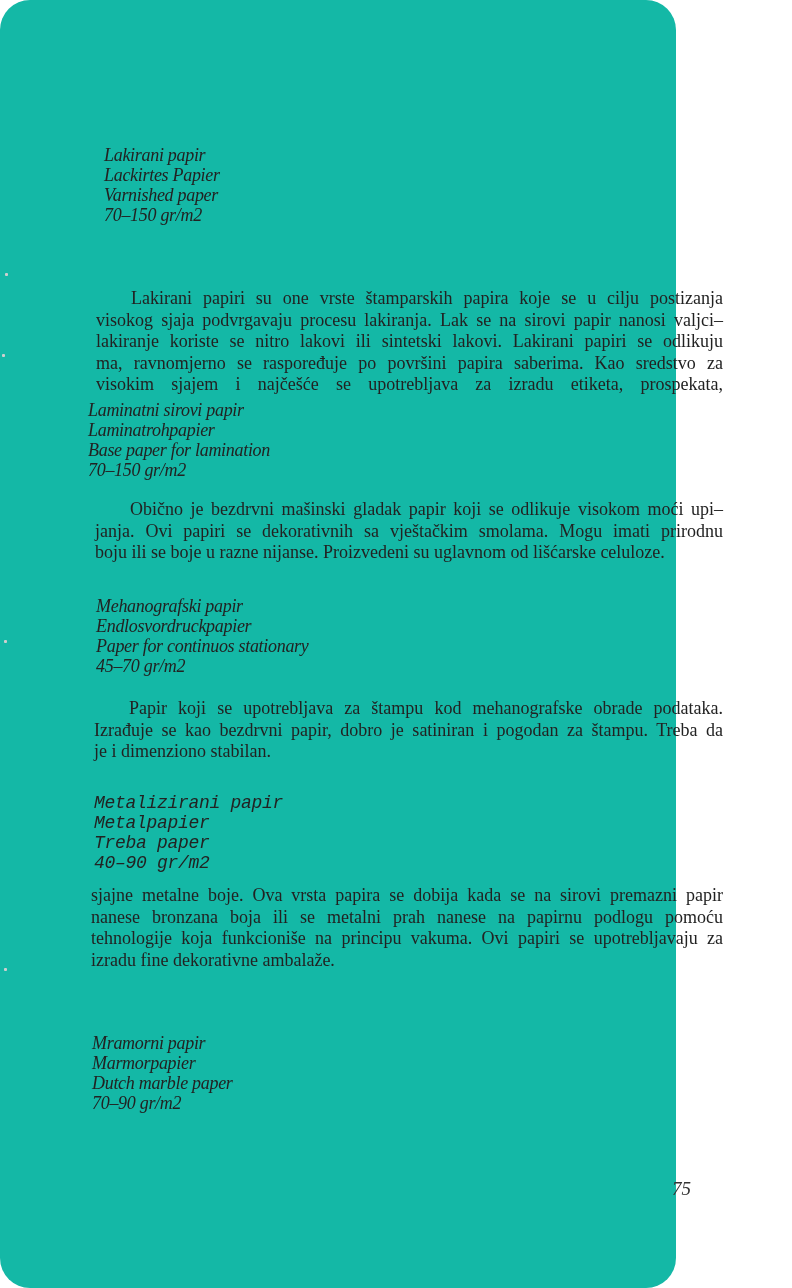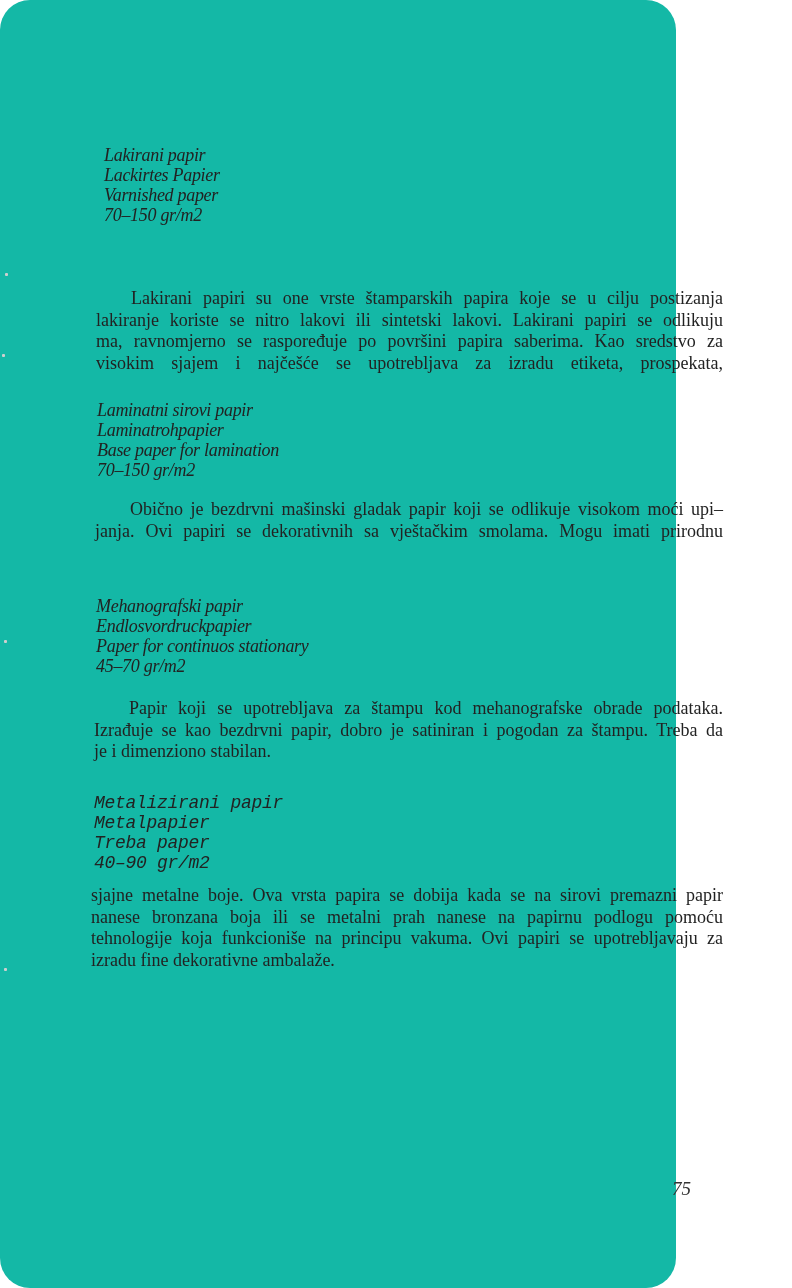--- a/index.html
+++ b/index.html
@@ -21,34 +21,36 @@
 <div class="page">
 
   <div class="heading" style="left:104px; top:145px;">
     <div>Lakirani papir</div>
     <div>Lackirtes Papier</div>
     <div>Varnished paper</div>
     <div>70–150 gr/m2</div>
   </div>
   <div class="para" style="left:96px; top:244px; width:627px;margin-top:44px;">
     <span class="line indent">Lakirani papiri su one vrste štamparskih papira koje se u cilju postizanja</span>
+    <span class="line">visokog sjaja podvrgavaju procesu lakiranja. Lak se na sirovi papir nanosi valjci–</span>
     <span class="line">lakiranje koriste se nitro lakovi ili sintetski lakovi. Lakirani papiri se odlikuju</span>
     <span class="line">ma, ravnomjerno se raspoređuje po površini papira saberima. Kao sredstvo za</span>
     <span class="line">visokim sjajem i najčešće se upotrebljava za izradu etiketa, prospekata,</span>
   </div>
 
-  <div class="heading" style="left:97px; top:400px;">
+  <div class="heading" style="left:88px; top:400px;">
     <div>Laminatni sirovi papir</div>
     <div>Laminatrohpapier</div>
     <div>Base paper for lamination</div>
     <div>70–150 gr/m2</div>
   </div>
   <div class="para" style="left:95px; top:499px; width:628px;">
     <span class="line indent">Obično je bezdrvni mašinski gladak papir koji se odlikuje visokom moći upi–</span>
     <span class="line">janja. Ovi papiri se dekorativnih sa vještačkim smolama. Mogu imati prirodnu</span>
+    <span class="line last">boju ili se boje u razne nijanse. Proizvedeni su uglavnom od lišćarske celuloze.</span>
   </div>
 
   <div class="heading" style="left:96px; top:596px;">
     <div>Mehanografski papir</div>
     <div>Endlosvordruckpapier</div>
     <div>Paper for continuos stationary</div>
     <div>45–70 gr/m2</div>
   </div>
   <div class="para" style="left:94px; top:698px; width:629px;">
     <span class="line indent">Papir koji se upotrebljava za štampu kod mehanografske obrade podataka.</span>
@@ -62,20 +64,26 @@
     <div>Treba paper</div>
     <div>40–90 gr/m2</div>
   </div>
   <div class="para" style="left:91px; top:885px; width:632px;">
     <span class="line">sjajne metalne boje. Ova vrsta papira se dobija kada se na sirovi premazni papir</span>
     <span class="line">nanese bronzana boja ili se metalni prah nanese na papirnu podlogu pomoću</span>
     <span class="line">tehnologije koja funkcioniše na principu vakuma. Ovi papiri se upotrebljavaju za</span>
     <span class="line last">izradu fine dekorativne ambalaže.</span>
   </div>
 
+  <div class="heading" style="left:92px; top:1033px;">
+    <div>Mramorni papir</div>
+    <div>Marmorpapier</div>
+    <div>Dutch marble paper</div>
+    <div>70–90 gr/m2</div>
+  </div>
 
   <div class="pagenum" style="left:672px; top:1178px;font-style:italic;">75</div>
 
   <div class="speck" style="left:5px; top:273px;"></div>
   <div class="speck" style="left:2px; top:354px;"></div>
   <div class="speck" style="left:4px; top:640px;"></div>
   <div class="speck" style="left:4px; top:968px;"></div>
 </div>
 
 </body></html>

